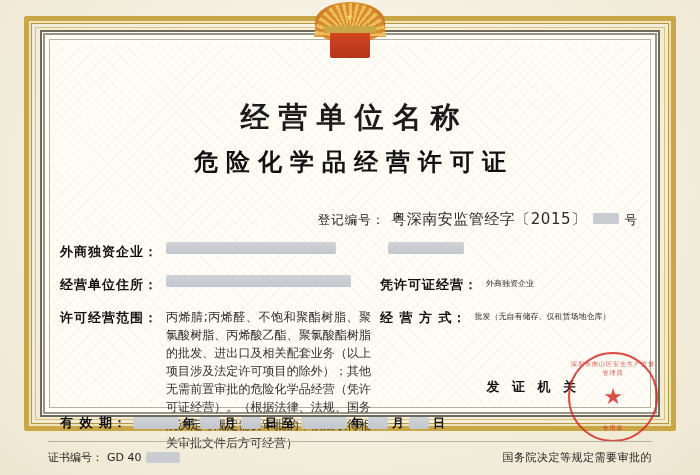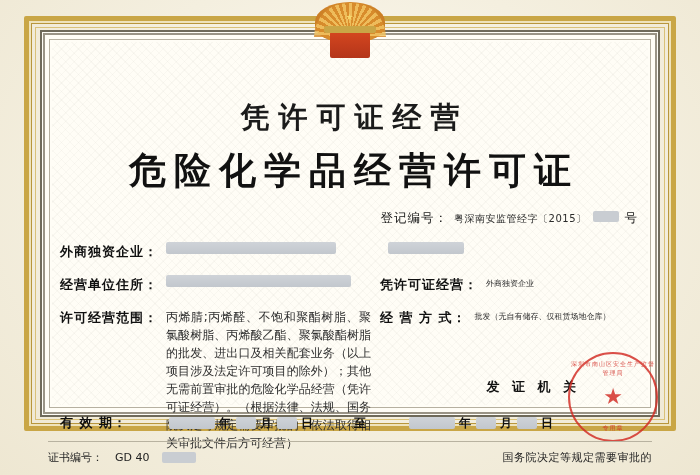--- a/index.html
+++ b/index.html
@@ -148,41 +148,41 @@
     text-indent: 9px;
   }
   .title-main {
     position: absolute;
     left: 0;
     right: 0;
     top: 146px;
     text-align: center;
     font-family: "DejaVu Serif", "Liberation Serif", serif;
     font-weight: bold;
-    font-size: 37px;
+    font-size: 24px;
     letter-spacing: 8px;
     color: #111;
     text-indent: 8px;
   }
 
   
   .reg-line {
     position: absolute;
     right: 62px;
     top: 210px;
     display: flex;
     align-items: baseline;
     gap: 6px;
     font-size: 12.5px;
     color: #1a1a1a;
     font-family: "DejaVu Sans", "Liberation Sans", sans-serif;
   }
   .reg-line .label { letter-spacing: 1px; }
   .reg-line .value {
-    font-size: 10px;
+    font-size: 15px;
     color: #2a2a2a;
     letter-spacing: .5px;
   }
   .blur-chip {
     display: inline-block;
     background: #c9cdd2;
     color: transparent;
     border-radius: 2px;
     filter: blur(0.4px);
     vertical-align: middle;
@@ -284,21 +284,20 @@
   .validity {
     position: absolute;
     left: 60px;
     top: 414px;
     display: flex;
     align-items: center;
     font-size: 13px;
     font-weight: bold;
     letter-spacing: 1px;
     color: #111;
-    gap: 36px;
   }
   .validity .seg {
     display: inline-flex;
     align-items: center;
     gap: 4px;
     margin-left: 6px;
     font-weight: bold;
   }
   .validity .unit { font-size: 12px; }
 
@@ -313,21 +312,21 @@
 
   
   .footer-left {
     position: absolute;
     left: 48px;
     bottom: 10px;
     font-size: 11px;
     color: #222;
     display: flex;
     align-items: center;
-    gap: 12px;
+    gap: 4px;
   }
   .footer-right {
     position: absolute;
     right: 48px;
     bottom: 10px;
     font-size: 11px;
     color: #222;
     letter-spacing: .5px;
   }
 </style>
@@ -343,21 +342,21 @@
     <div class="guilloche"></div>
   </div>
 
   <div class="emblem">
     <div class="sun"></div>
     <div class="rays"></div>
     <div class="stars">★ ★★★★</div>
     <div class="gate"></div>
   </div>
 
-  <div class="title-cn">凭许可证经营</div>
+  <div class="title-cn">经营单位名称</div>
   <div class="title-main">危险化学品经营许可证</div>
 
   <div class="reg-line">
     <span class="label">登记编号：</span>
     <span class="value">粤深南安监管经字〔2015〕</span>
     <span class="blur-chip" style="width:26px;height:11px;"></span>
     <span class="label">号</span>
   </div>
 
   <div class="fields">

